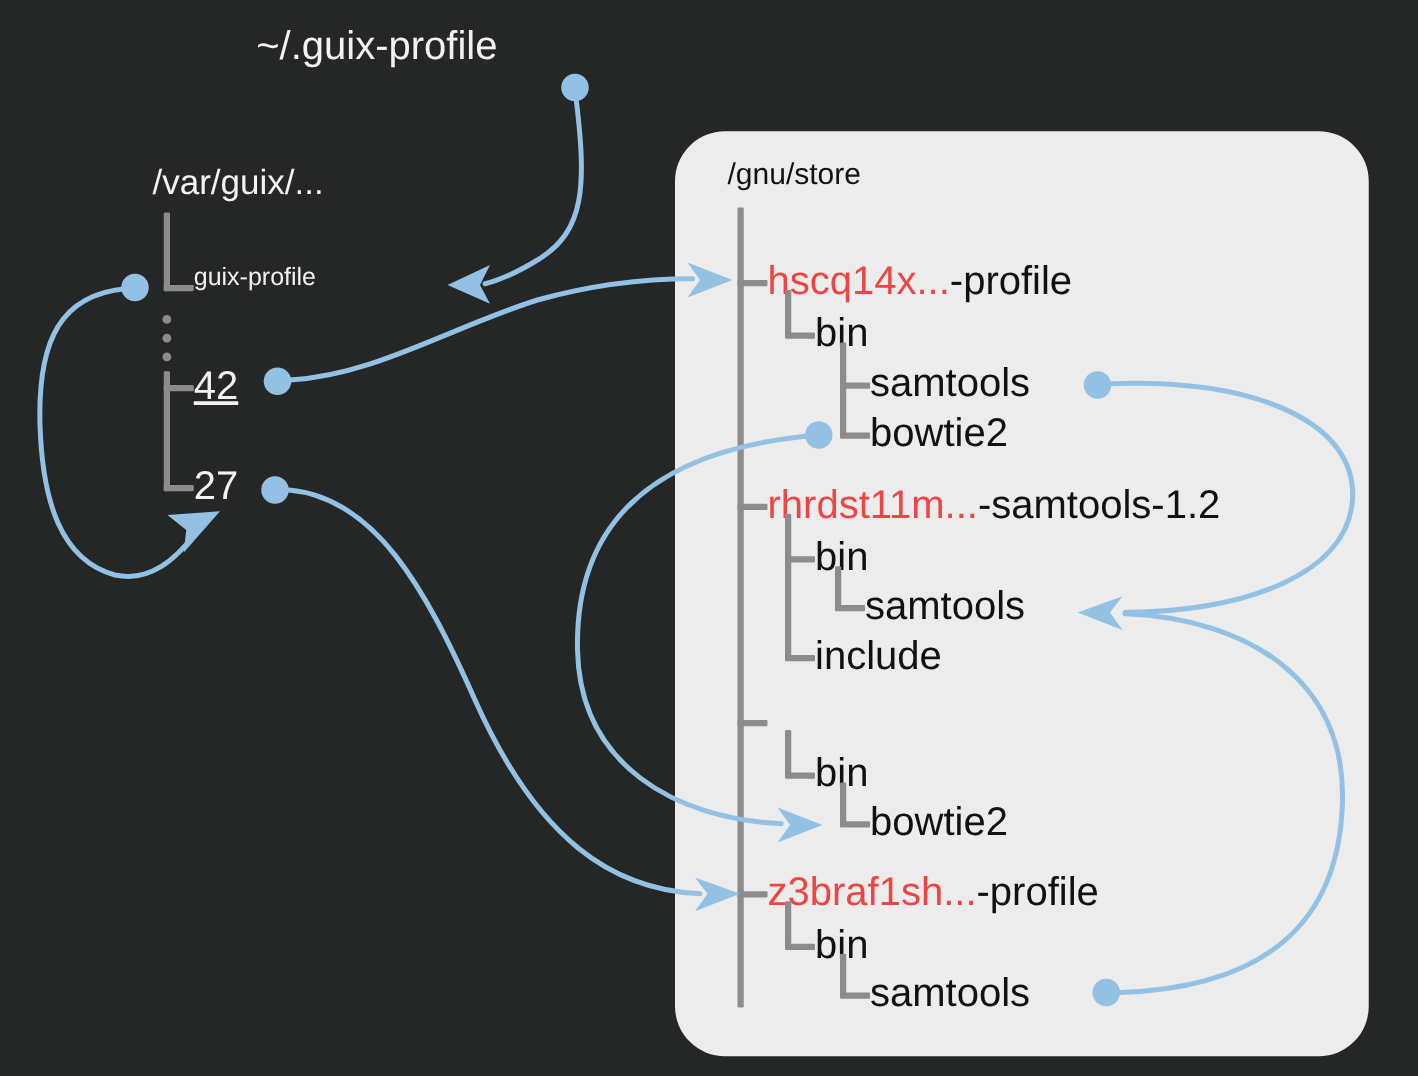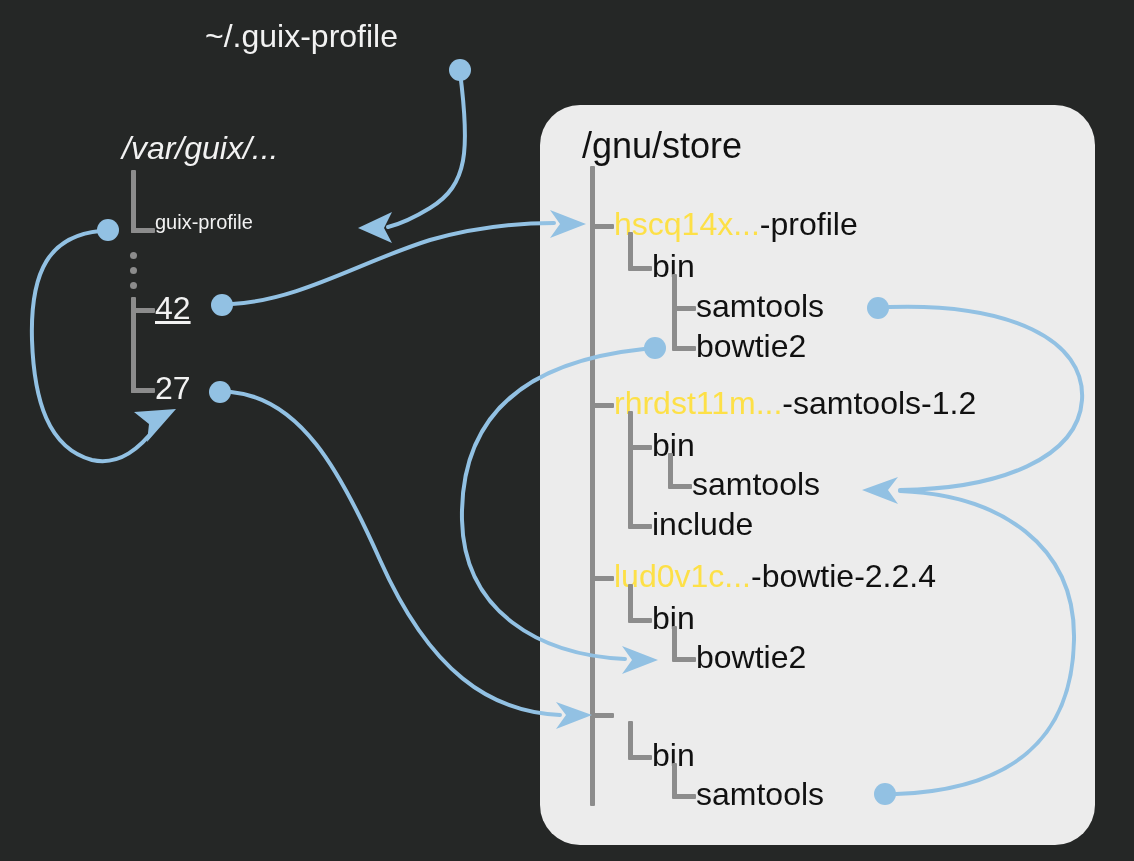--- a/index.html
+++ b/index.html
@@ -22,59 +22,59 @@
   }
 
   
   .txt{
     position:absolute;
     white-space:nowrap;
     line-height:1;
   }
   .dark-label{color:#f2f2f2;}
   .light-label{color:#111111;}
-  .hash{color:#fde047;}
+  .hash{color:#ef4444;}
 
   
   .vline{position:absolute;background:#8c8c8c;width:5px;border-radius:1px;}
   .hline{position:absolute;background:#8c8c8c;height:5px;border-radius:1px;}
   .dotcol{position:absolute;width:7px;height:7px;border-radius:50%;background:#8c8c8c;}
 
   svg.links{position:absolute;left:0;top:0;width:1134px;height:861px;overflow:visible;pointer-events:none;}
   .lk{fill:none;stroke:#92c1e3;stroke-width:4;stroke-linecap:round;}
   .knob{fill:#92c1e3;}
   .head{fill:#92c1e3;}
 </style>
 </head>
 <body>
 
 <div id="stage">
 
   <div class="store-panel"></div>
 
   <div class="txt dark-label" style="left:205px;top:20px;font-size:32px;">~/.guix-profile</div>
 
-  <div class="txt dark-label" style="left:122px;top:132px;font-size:32px;font-style:italic;">/var/guix/...</div>
+  <div class="txt dark-label" style="left:122px;top:132px;font-size:28px;">/var/guix/...</div>
 
   <div class="vline" style="left:131px;top:170px;height:63px;"></div>
 
   <div class="hline" style="left:131px;top:228px;width:24px;"></div>
   <div class="txt dark-label" style="left:155px;top:212px;font-size:20px;">guix-profile</div>
 
   <div class="dotcol" style="left:130px;top:252px;"></div>
   <div class="dotcol" style="left:130px;top:267px;"></div>
   <div class="dotcol" style="left:130px;top:282px;"></div>
 
   <div class="vline" style="left:131px;top:297px;height:96px;"></div>
   <div class="hline" style="left:131px;top:308px;width:24px;"></div>
   <div class="txt dark-label" style="left:155px;top:292px;font-size:32px;text-decoration:underline;">42</div>
   <div class="hline" style="left:131px;top:388px;width:24px;"></div>
   <div class="txt dark-label" style="left:155px;top:372px;font-size:32px;">27</div>
 
-  <div class="txt light-label" style="left:582px;top:128px;font-size:36px;">/gnu/store</div>
+  <div class="txt light-label" style="left:582px;top:128px;font-size:24px;">/gnu/store</div>
 
   <div class="vline" style="left:590px;top:166px;height:640px;"></div>
 
   <div class="hline" style="left:590px;top:224px;width:24px;"></div>
   <div class="txt" style="left:614px;top:208px;font-size:32px;">
     <span class="hash">hscq14x...</span><span class="light-label">-profile</span>
   </div>
 
   <div class="vline" style="left:628px;top:232px;height:36px;"></div>
   <div class="hline" style="left:628px;top:266px;width:24px;"></div>
@@ -93,31 +93,31 @@
   <div class="vline" style="left:628px;top:411px;height:117px;"></div>
   <div class="hline" style="left:628px;top:445px;width:24px;"></div>
   <div class="txt light-label" style="left:652px;top:429px;font-size:32px;">bin</div>
   <div class="vline" style="left:668px;top:453px;height:33px;"></div>
   <div class="hline" style="left:668px;top:484px;width:24px;"></div>
   <div class="txt light-label" style="left:692px;top:468px;font-size:32px;">samtools</div>
   <div class="hline" style="left:628px;top:524px;width:24px;"></div>
   <div class="txt light-label" style="left:652px;top:508px;font-size:32px;">include</div>
 
   <div class="hline" style="left:590px;top:576px;width:24px;"></div>
-  <div class="txt" style="left:614px;top:560px;font-size:32px;">
-    <span class="hash">lud0v1c...</span><span class="light-label">-bowtie-2.2.4</span>
-  </div>
   <div class="vline" style="left:628px;top:584px;height:36px;"></div>
   <div class="hline" style="left:628px;top:618px;width:24px;"></div>
   <div class="txt light-label" style="left:652px;top:602px;font-size:32px;">bin</div>
   <div class="vline" style="left:672px;top:626px;height:33px;"></div>
   <div class="hline" style="left:672px;top:657px;width:24px;"></div>
   <div class="txt light-label" style="left:696px;top:641px;font-size:32px;">bowtie2</div>
 
   <div class="hline" style="left:590px;top:713px;width:24px;"></div>
+  <div class="txt" style="left:614px;top:697px;font-size:32px;">
+    <span class="hash">z3braf1sh...</span><span class="light-label">-profile</span>
+  </div>
   <div class="vline" style="left:628px;top:721px;height:36px;"></div>
   <div class="hline" style="left:628px;top:755px;width:24px;"></div>
   <div class="txt light-label" style="left:652px;top:739px;font-size:32px;">bin</div>
   <div class="vline" style="left:672px;top:763px;height:33px;"></div>
   <div class="hline" style="left:672px;top:794px;width:24px;"></div>
   <div class="txt light-label" style="left:696px;top:778px;font-size:32px;">samtools</div>
 
   <svg class="links" viewBox="0 0 1134 861">
 
     <g>

